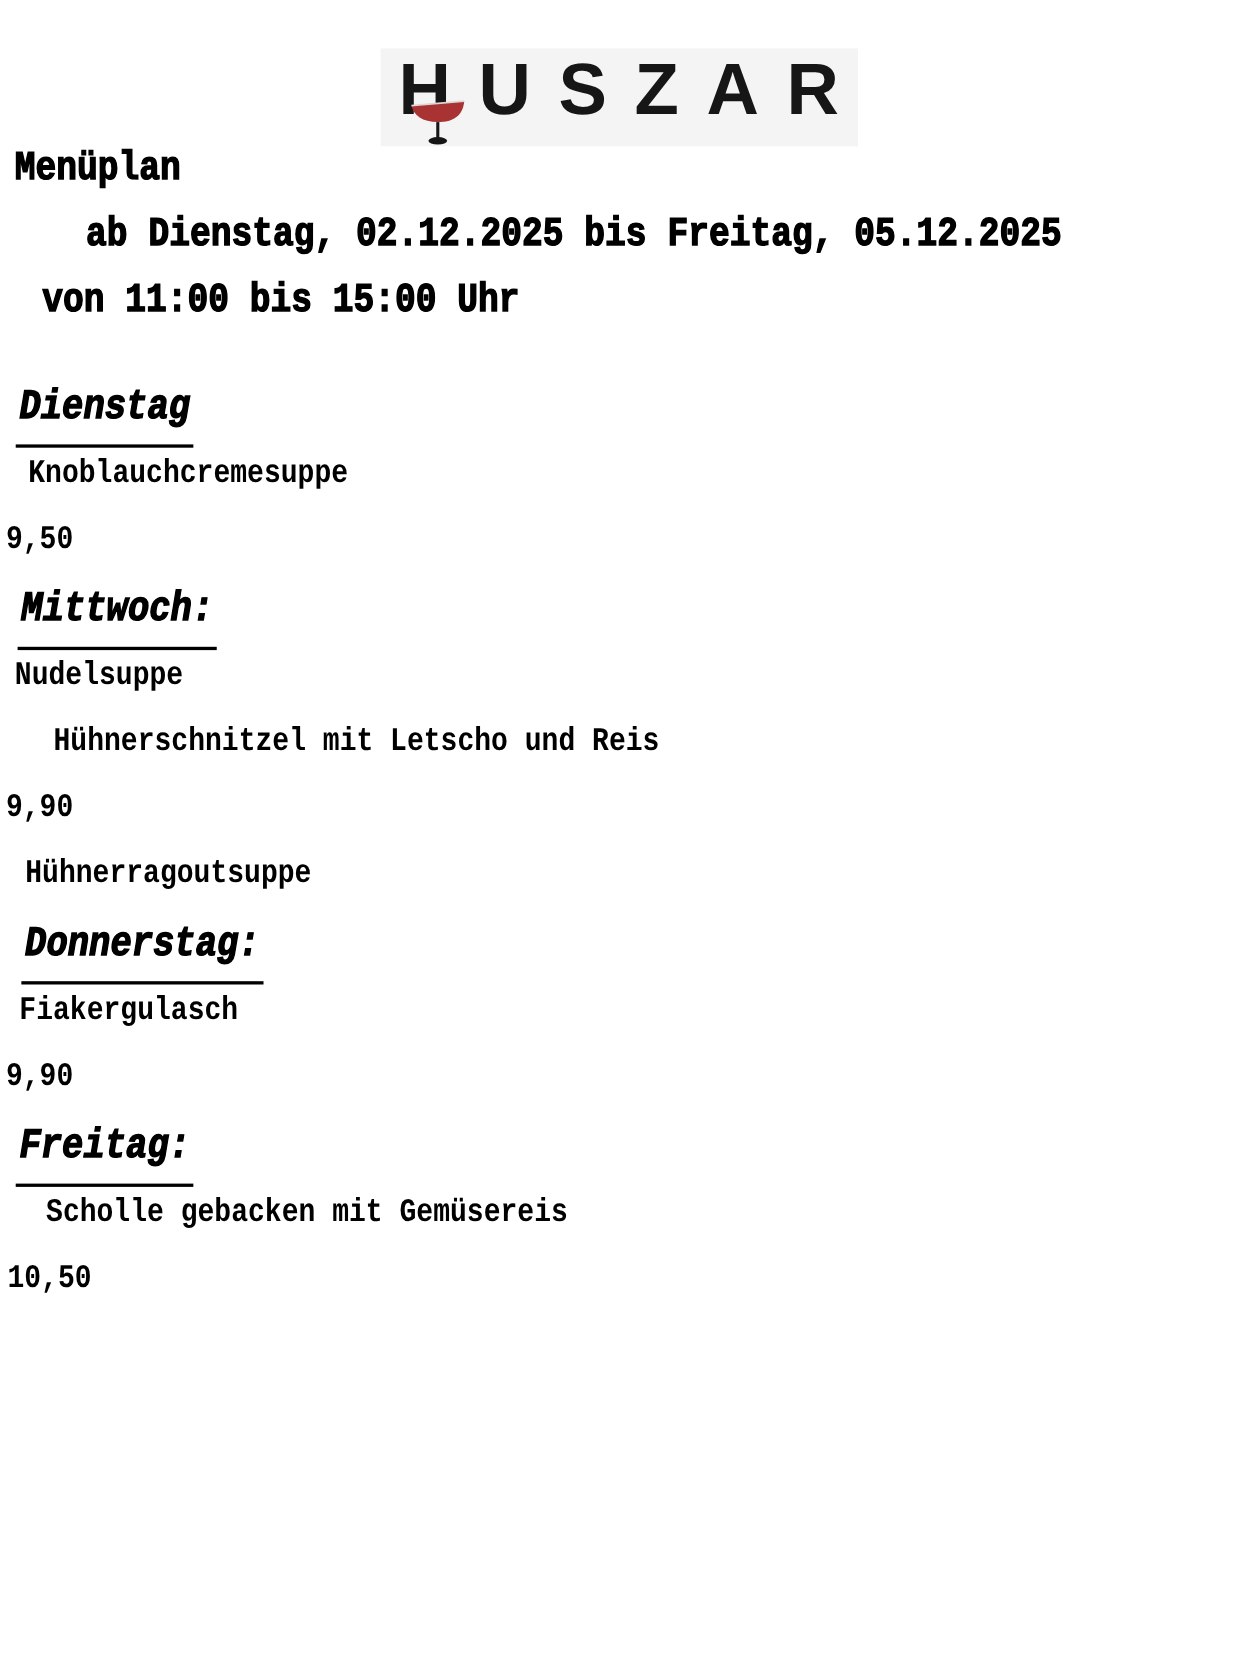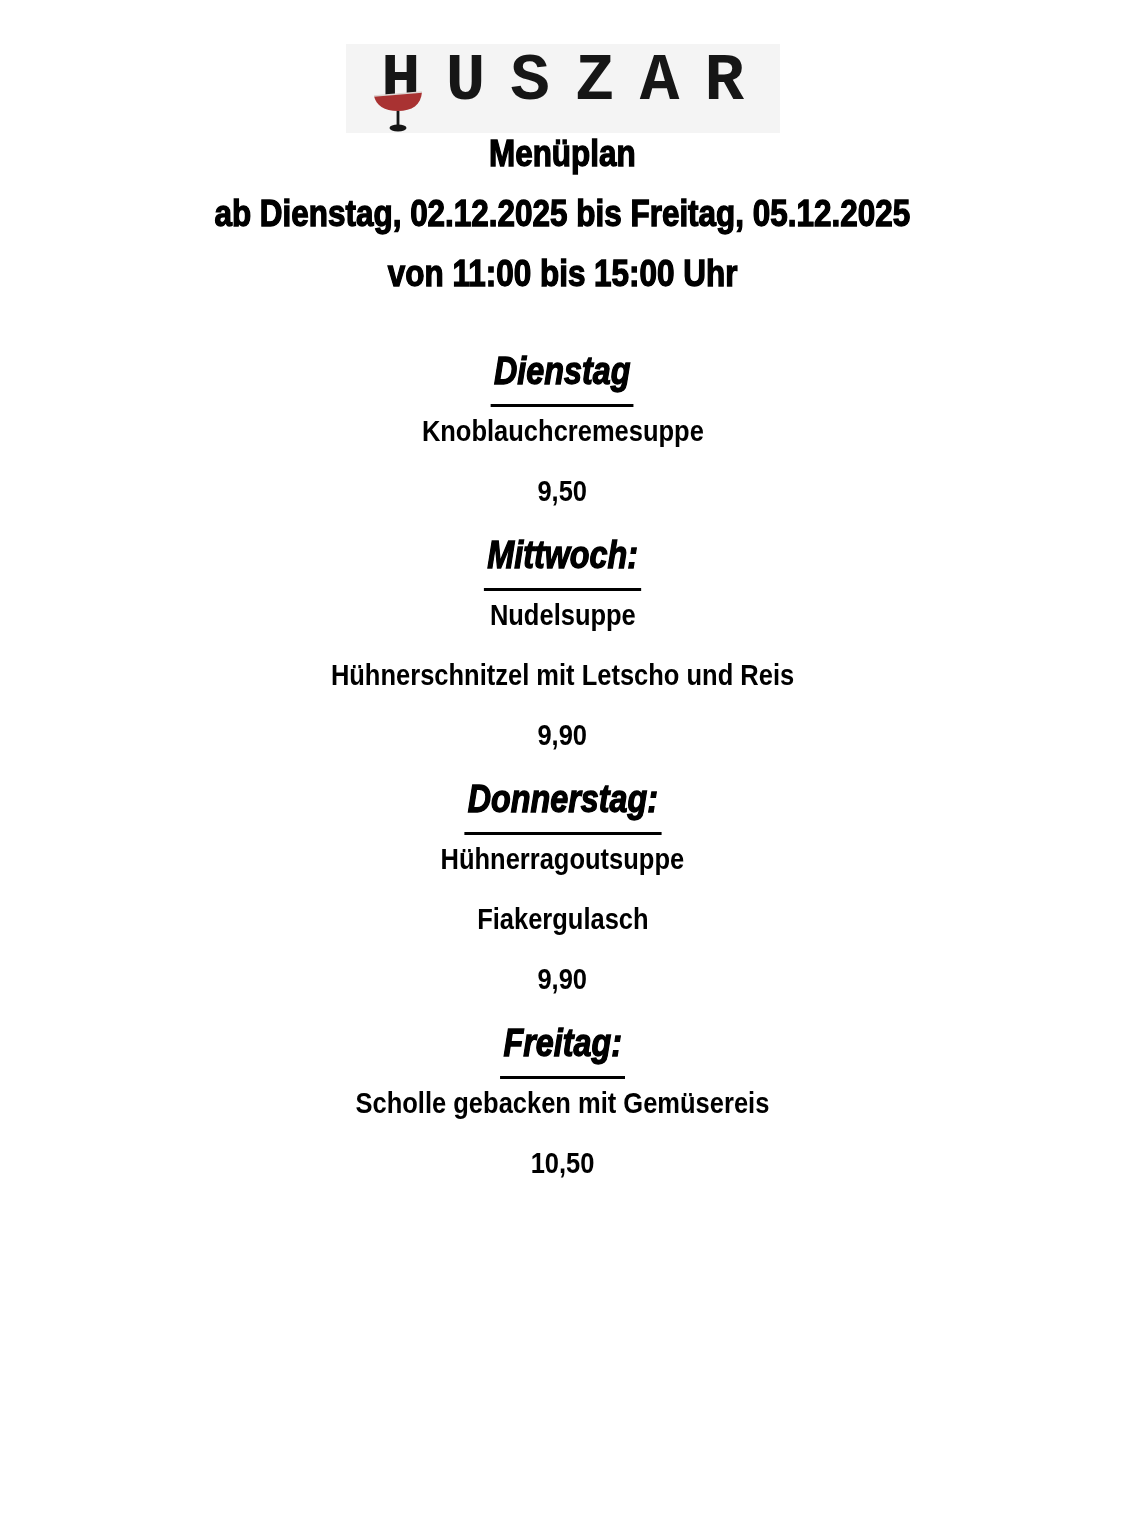--- a/index.html
+++ b/index.html
@@ -21,42 +21,42 @@
   .logo-plate {
     position: relative;
     width: 434px;
     height: 89px;
     margin: 44px auto 0 auto;
     background: #f4f4f4;
     text-align: center;
   }
   .logo-word {
     display: block;
-    font-family: Liberation Mono, monospace;
+    font-family: Liberation Sans, sans-serif;
     font-weight: 700;
     font-size: 66px;
     line-height: 75px;
     letter-spacing: 0.38em;
     margin-right: -0.38em;
     color: #161616;
     white-space: nowrap;
   }
   .wineglass {
     position: absolute;
     left: 26px;
     top: 46px;
     width: 52px;
     height: 44px;
   }
   
   .row {
     height: 60px;
     line-height: 60px;
-    text-align: center;
     white-space: nowrap;
+    font-family: Liberation Mono, monospace;
   }
   .sx {
     display: inline-block;
     transform: scaleX(0.85);
     transform-origin: 50% 50%;
   }
   .heavy {
     font-weight: 700;
     font-size: 37px;
     color: #000000;
@@ -126,25 +126,25 @@
       </div>
       <div class="row">
         <span class="sx item">Hühnerschnitzel mit Letscho und Reis</span>
       </div>
       <div class="row">
         <span class="sx item">9,90</span>
       </div>
     </section>
 
     <section>
+      <div class="row">
+        <span class="sx item">Hühnerragoutsuppe</span>
+      </div>
       <div class="row heavy day-row">
         <span class="sx day-head">Donnerstag:</span>
-      </div>
-      <div class="row">
-        <span class="sx item">Hühnerragoutsuppe</span>
       </div>
       <div class="row">
         <span class="sx item">Fiakergulasch</span>
       </div>
       <div class="row">
         <span class="sx item">9,90</span>
       </div>
     </section>
 
     <section>

